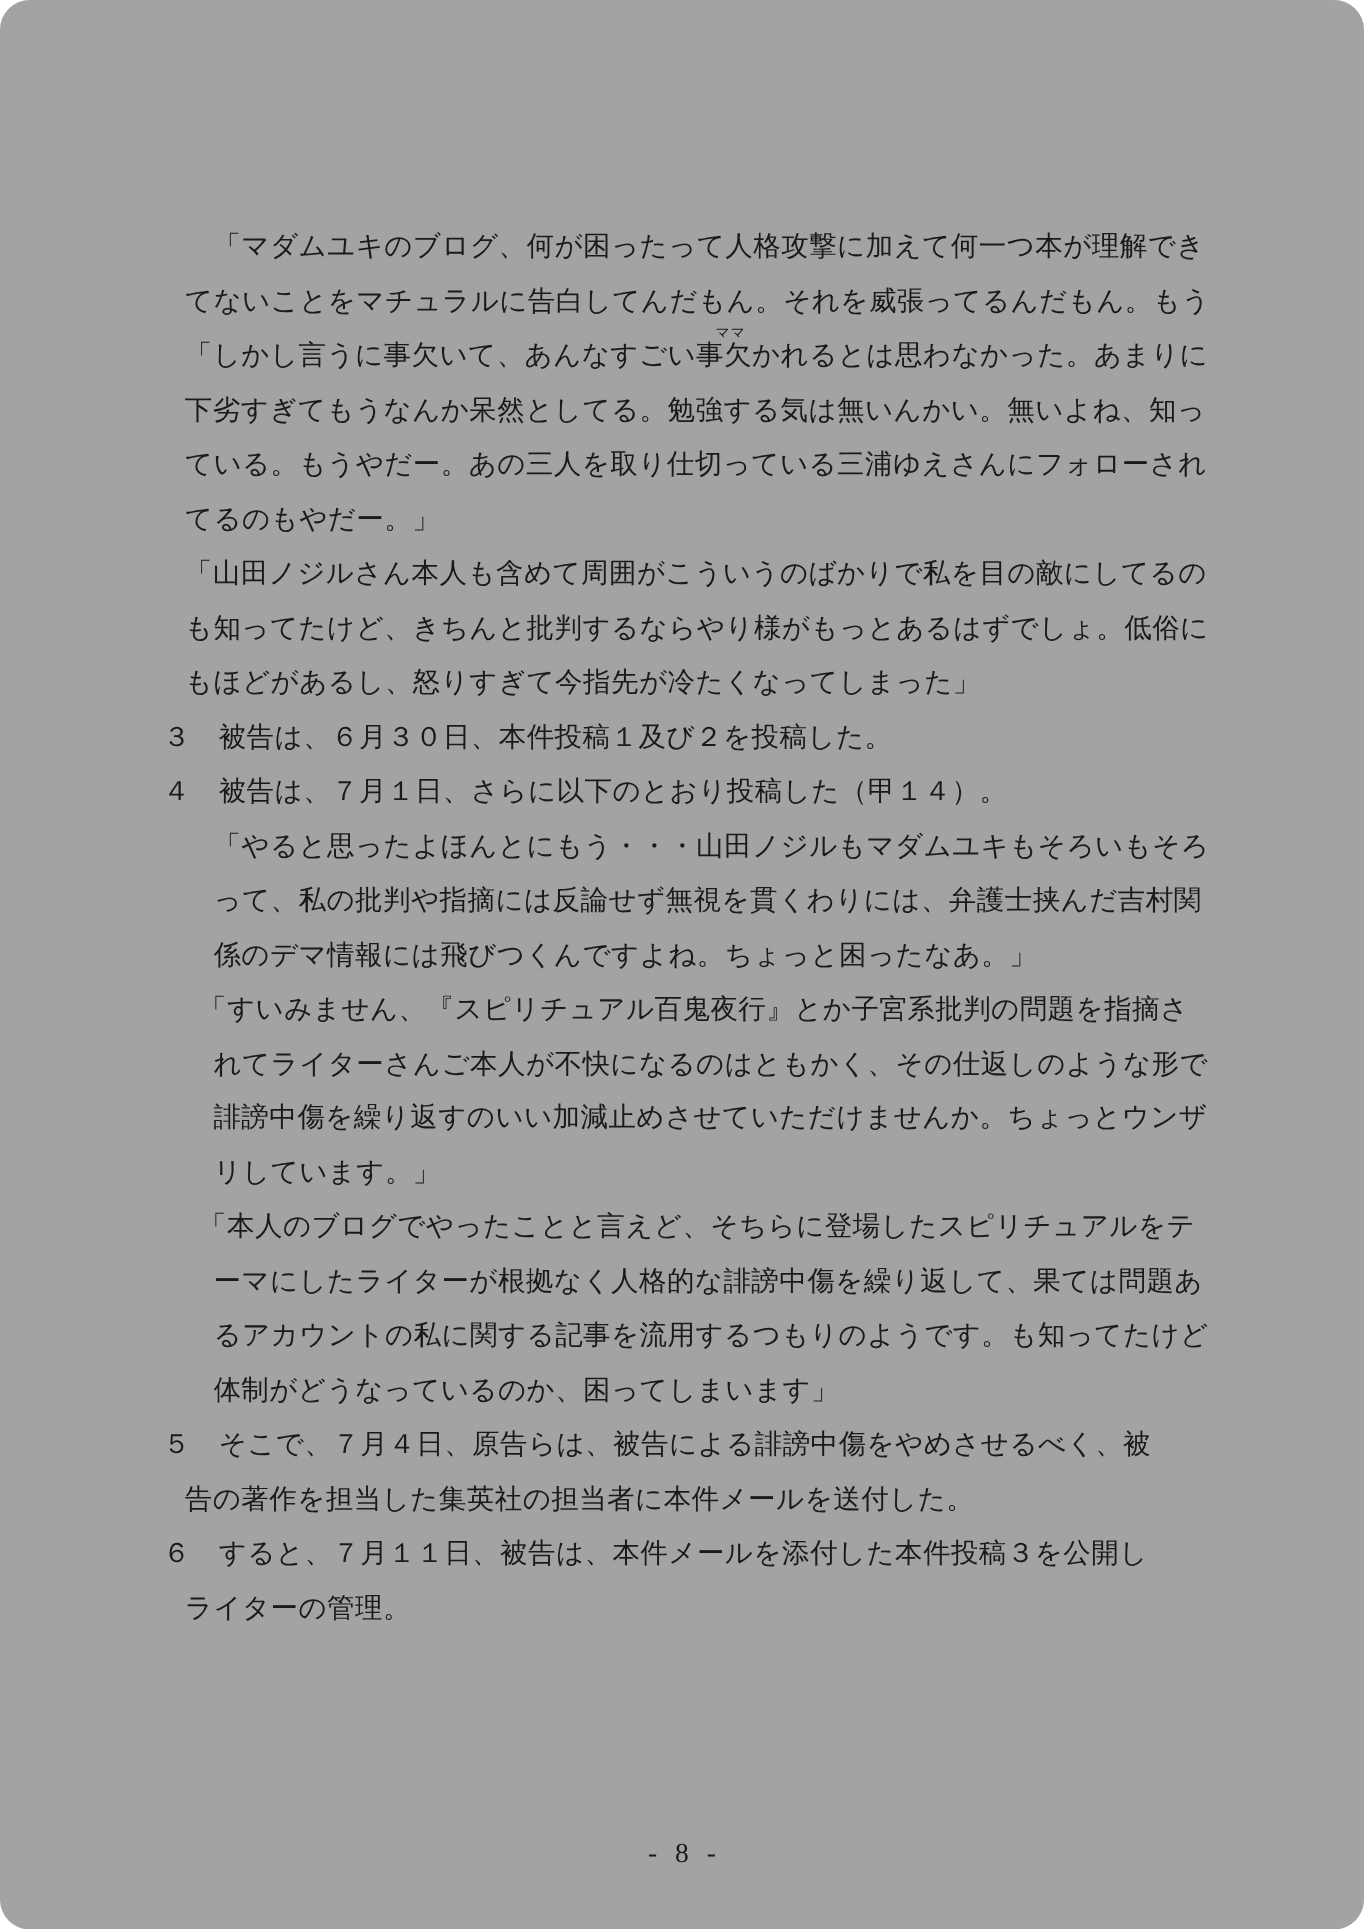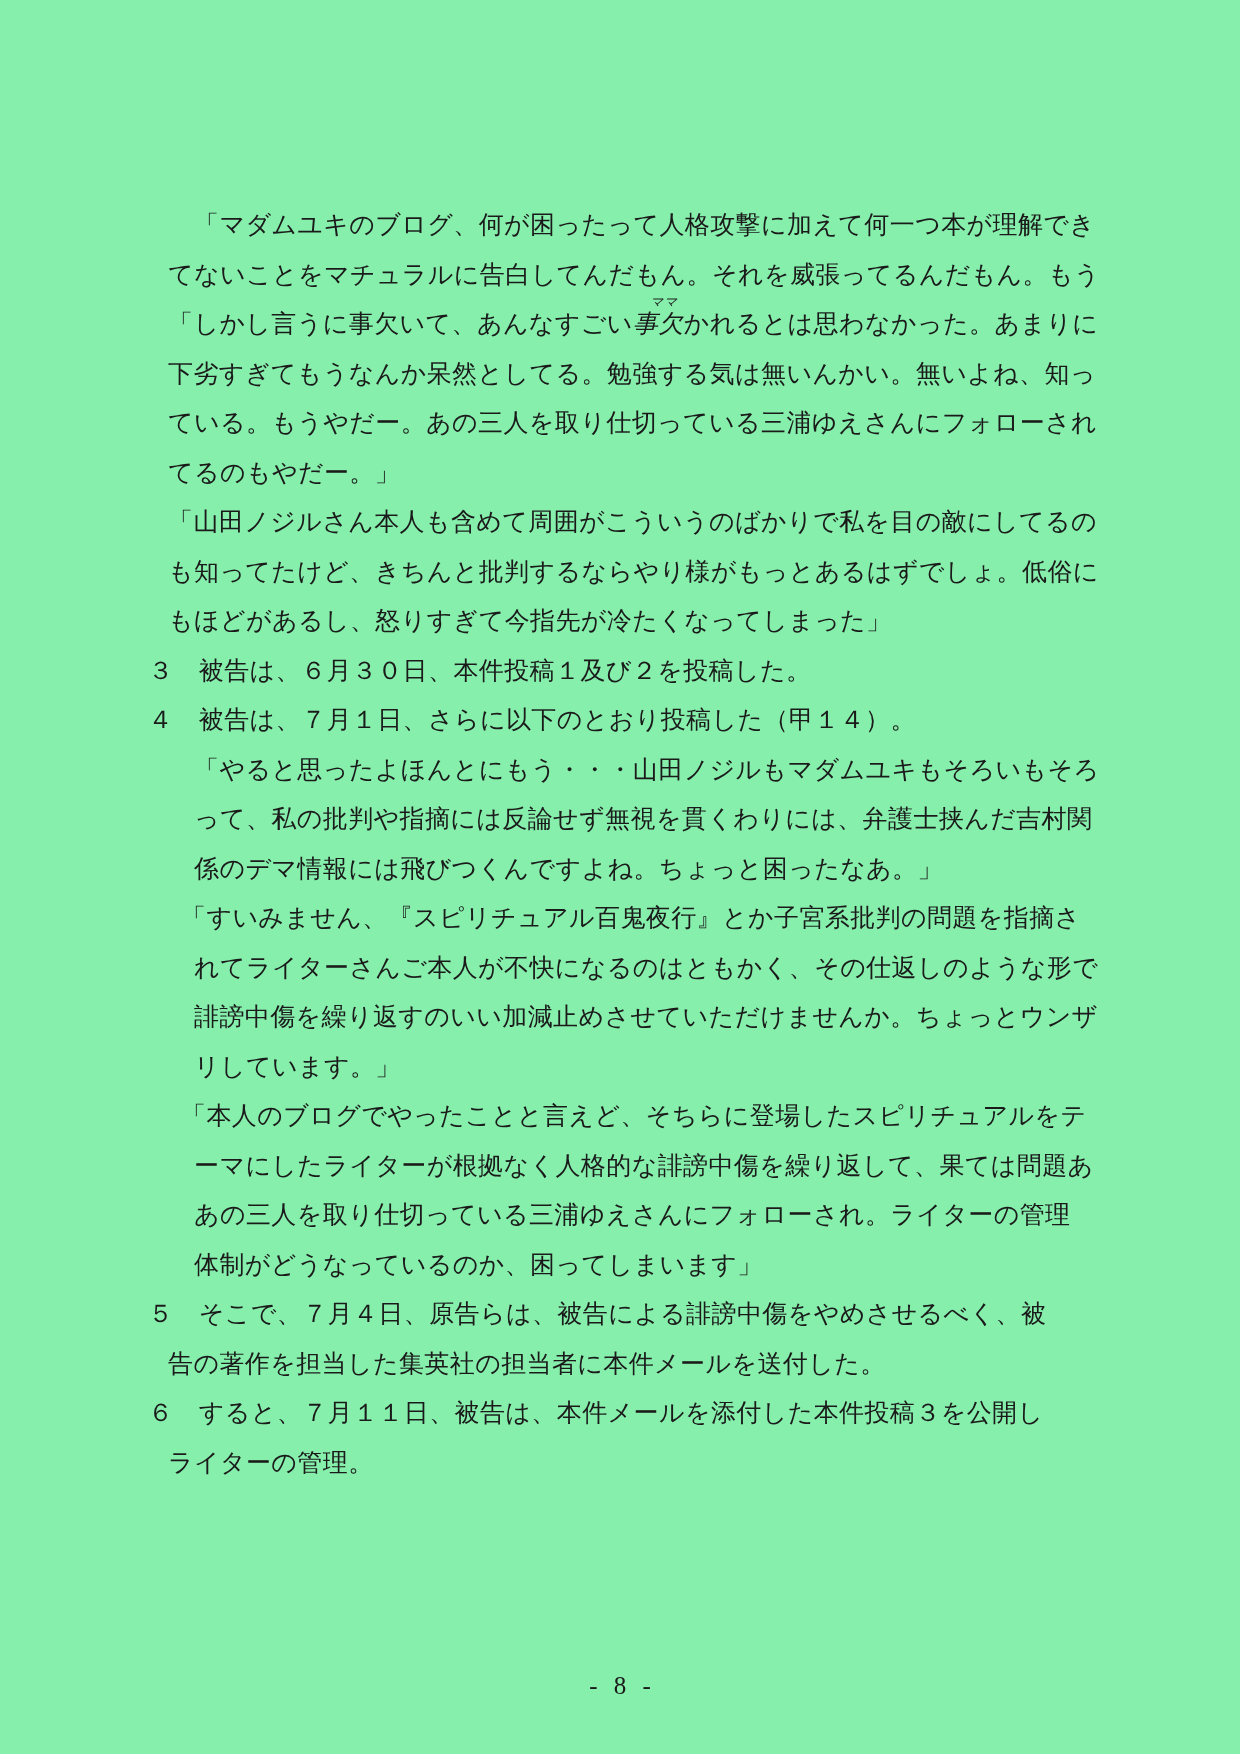--- a/index.html
+++ b/index.html
@@ -10,21 +10,22 @@
   body {
     width: 1240px;
     height: 1754px;
     position: relative;
     font-family: "Liberation Serif", "DejaVu Serif", serif;
     color: #1a1a1a;
   }
   .page {
     position: absolute;
     inset: 0;
-    background: #86efac;
+    background: #a3a3a3;
+    border-radius: 27px;
   }
   .text-block {
     position: absolute;
     left: 143px;
     top: 200px;
     width: 960px;
     font-size: 25px;
     line-height: 49.5px;
     letter-spacing: 0.4px;
     color: #1a1a1a;
@@ -33,21 +34,20 @@
     white-space: nowrap;
   }
   
   .ind-0  { padding-left: 5px;  }  
   .ind-1  { padding-left: 25px; }  
   .ind-1a { padding-left: 51px; }  
   .ind-2  { padding-left: 51px; }  
   .ind-2h { padding-left: 38px; }  
   .sic-wrap {
     position: relative;
-    font-style: italic;
   }
   .sic-mark {
     position: absolute;
     top: -14px;
     left: 62%;
     transform: translateX(-50%);
     font-size: 12.5px;
     line-height: 12.5px;
     letter-spacing: 1px;
     white-space: nowrap;
@@ -87,21 +87,21 @@
 
     <div class="line ind-2">「やると思ったよほんとにもう・・・山田ノジルもマダムユキもそろいもそろ</div>
     <div class="line ind-2">って、私の批判や指摘には反論せず無視を貫くわりには、弁護士挟んだ吉村関</div>
     <div class="line ind-2">係のデマ情報には飛びつくんですよね。ちょっと困ったなあ。」</div>
     <div class="line ind-2h">「すいみません、『スピリチュアル百鬼夜行』とか子宮系批判の問題を指摘さ</div>
     <div class="line ind-2">れてライターさんご本人が不快になるのはともかく、その仕返しのような形で</div>
     <div class="line ind-2">誹謗中傷を繰り返すのいい加減止めさせていただけませんか。ちょっとウンザ</div>
     <div class="line ind-2">リしています。」</div>
     <div class="line ind-2h">「本人のブログでやったことと言えど、そちらに登場したスピリチュアルをテ</div>
     <div class="line ind-2">ーマにしたライターが根拠なく人格的な誹謗中傷を繰り返して、果ては問題あ</div>
-    <div class="line ind-2">あの三人を取り仕切っている三浦ゆえさんにフォローされ。ライターの管理</div>
+    <div class="line ind-2">るアカウントの私に関する記事を流用するつもりのようです。も知ってたけど</div>
     <div class="line ind-2">体制がどうなっているのか、困ってしまいます」</div>
 
     <div class="line ind-0">５　そこで、７月４日、原告らは、被告による誹謗中傷をやめさせるべく、被</div>
     <div class="line ind-1">告の著作を担当した集英社の担当者に本件メールを送付した。</div>
     <div class="line ind-0">６　すると、７月１１日、被告は、本件メールを添付した本件投稿３を公開し</div>
     <div class="line ind-1">ライターの管理。</div>
 
   </div>
 
   <div class="footer">- 8 -</div>

